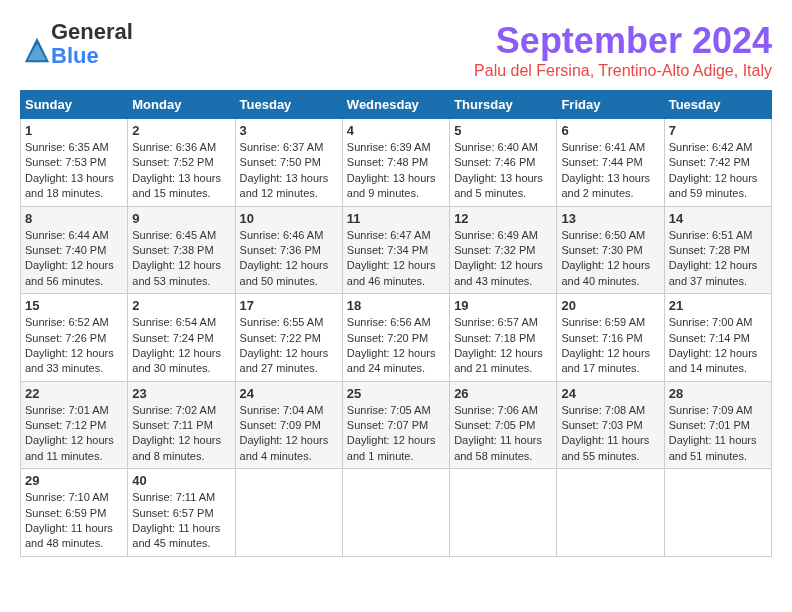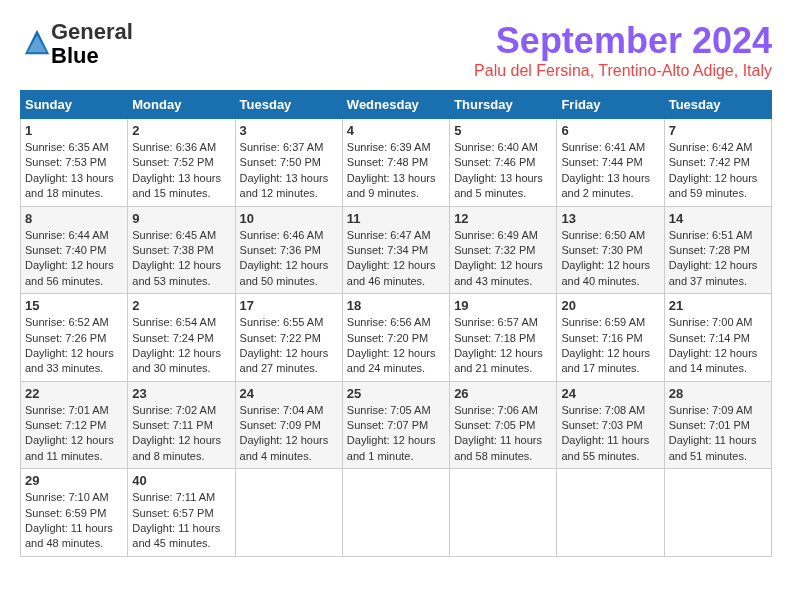--- a/index.html
+++ b/index.html
@@ -11,29 +11,29 @@
       padding: 20px;
     }
     .header {
       display: flex;
       justify-content: space-between;
       align-items: flex-start;
       margin-bottom: 10px;
     }
     .logo {
       display: flex;
-      align-items: center;
+      align-items: flex-end;
     }
     .logo-text {
       font-size: 22px;
       font-weight: bold;
       line-height: 1.1;
     }
     .logo-general { color: #333; }
-    .logo-blue { color: #000000; }
+    .logo-blue { color: #3b82f6; }
     .logo-icon {
       width: 28px;
       height: 28px;
       margin-left: 3px;
     }
     .title-block {
       text-align: right;
     }
     .month-title {
       font-size: 36px;

